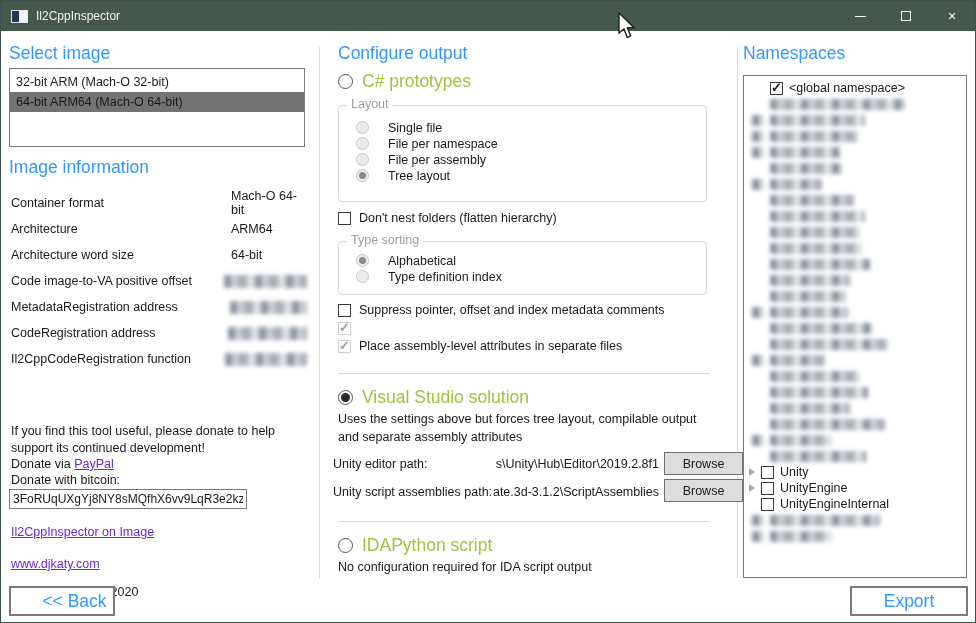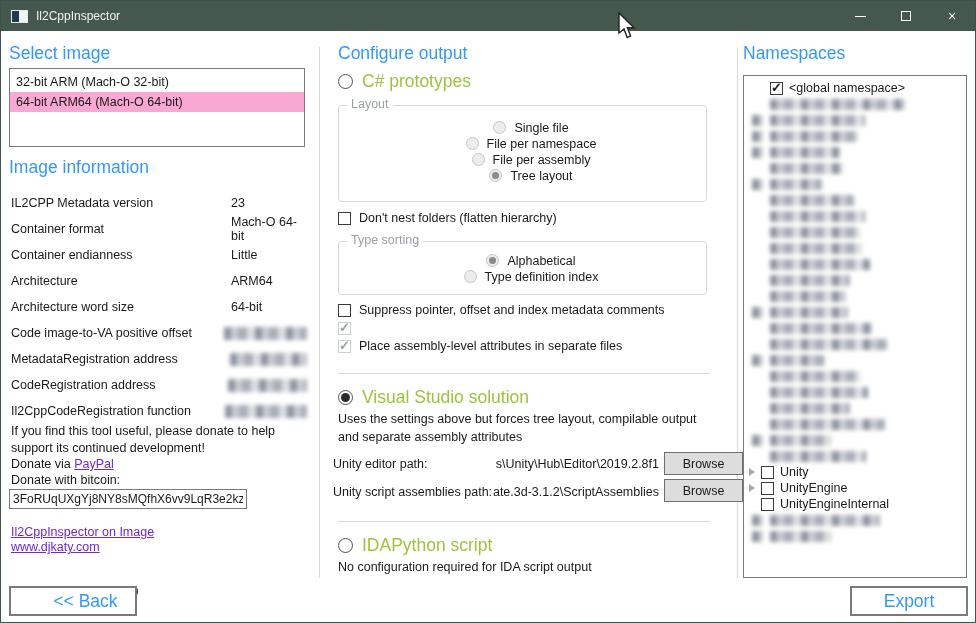--- a/index.html
+++ b/index.html
@@ -40,38 +40,38 @@
   .cb.dis.on::after { color:#96a3ae; font-weight:bold; }
   .redacted { display:inline-block; height:11px; border-radius:1px;
     background:repeating-linear-gradient(90deg,#8e95a0 0 7px,#c9ccd1 7px 14px,#a9aeb7 14px 23px,#dddfe2 23px 31px);
     filter:blur(2px); }
   .link { text-decoration:underline; color:#6d28d9; cursor:pointer; }
   .bigbtn { position:absolute; height:30px; background:#fff; border:2px solid #7a7a7a;
             color:#3398fe; font-size:17.5px; display:flex; align-items:center; justify-content:center; cursor:default; }
   
   .listbox { position:absolute; left:8px; top:67px; width:296px; height:79px; border:1px solid #7a7a7a; background:#fff; padding-top:3px; }
   .li-item { height:20px; line-height:20px; padding-left:6px; font-size:12.5px; }
-  .li-item.sel { background:#f9a8d4; }
+  .li-item.sel { background:#737373; }
   .info-grid { position:absolute; left:10px; top:189px; width:296px; }
   .info-row { display:flex; align-items:center; height:26px; }
   .info-label { width:220px; }
   .info-value { flex:1; }
   .donate-text { position:absolute; left:10px; top:422px; width:302px; line-height:16.5px; }
   .donate-via { position:absolute; left:10px; top:456px; }
   .donate-btc { position:absolute; left:10px; top:472px; }
   .btc-input { position:absolute; left:8px; top:488px; width:238px; height:20px; border:1px solid #7a7a7a;
                font-family:"Liberation Sans",sans-serif; font-size:12px; padding:0 3px; color:#1a1a1a; background:#fff; }
   .l-github { position:absolute; left:10px; top:524px; }
-  .l-site   { position:absolute; left:10px; top:539px; }
+  .l-site   { position:absolute; left:10px; top:556px; }
   .copyright{ position:absolute; left:10px; top:584px;text-align:right; }
   
   .rad-row { position:absolute; display:flex; align-items:center; }
   .groupbox { position:absolute; border:1px solid #d9d9d9; border-radius:4px; }
   .gb-title { position:absolute; top:-9px; left:8px; background:#fff; padding:0 4px; color:#9aa0a6; font-size:12.5px; }
-  .optrow { display:flex; align-items:center; height:15px; margin:1px 0 0 17px; gap:8px;justify-content:center; }
+  .optrow { display:flex; align-items:center; height:15px; margin:1px 0 0 17px; gap:19px; }
   .cbrow { display:flex; align-items:center; gap:8px; height:18px; }
   .desc { position:absolute; line-height:17.5px; }
   .pathlabel { position:absolute; left:332px; }
   .pathvalue { position:absolute; width:200px; text-align:right; white-space:nowrap; overflow:hidden; }
   .browse { position:absolute; left:663px; width:79px; height:23px; background:#ddd; border:1px solid #707070;
             font-size:12.5px; display:flex; align-items:center; justify-content:center; cursor:default; }
   
   .ns-box { position:absolute; left:742px; top:74px; width:224px; height:503px; border:1px solid #7a7a7a;
             background:#fff; padding-top:4px; overflow:hidden; }
   .trow { display:flex; align-items:center; height:16px; }
@@ -110,30 +110,22 @@
 
 <div class="hdr" style="left:8px; top:42px;">Select image</div>
 <div class="listbox" id="image-list">
     <div class="li-item">32-bit ARM (Mach-O 32-bit)</div>
     <div class="li-item sel">64-bit ARM64 (Mach-O 64-bit)</div>
   </div>
 
 <div class="hdr" style="left:8px; top:156px;">Image information</div>
 <div class="info-grid" id="info-grid">
     <div class="info-row">
-      <div class="info-label">IL2CPP Metadata version</div>
-      <div class="info-value">23</div>
-    </div>
-    <div class="info-row">
       <div class="info-label">Container format</div>
       <div class="info-value">Mach-O 64-bit</div>
-    </div>
-    <div class="info-row">
-      <div class="info-label">Container endianness</div>
-      <div class="info-value">Little</div>
     </div>
     <div class="info-row">
       <div class="info-label">Architecture</div>
       <div class="info-value">ARM64</div>
     </div>
     <div class="info-row">
       <div class="info-label">Architecture word size</div>
       <div class="info-value">64-bit</div>
     </div>
     <div class="info-row">
@@ -156,21 +148,21 @@
 
 <div class="donate-text">If you find this tool useful, please donate to help support its continued development!</div>
 <div class="donate-via"><span>Donate via </span><span class="link">PayPal</span></div>
 <div class="donate-btc">Donate with bitcoin:</div>
 <input class="btc-input" value="3FoRUqUXgYj8NY8sMQfhX6vv9LqR3e2kzz" style="">
 
 <div class="l-github link">Il2CppInspector on Image</div>
 <div class="l-site link">www.djkaty.com</div>
 <div class="copyright">© Katy Coe 2017-2020</div>
 
-<div class="bigbtn" style="left:8px; top:585px; width:128px;padding-left:25px;">&lt;&lt; Back</div>
+<div class="bigbtn" style="left:8px; top:585px; width:106px;padding-left:25px;">&lt;&lt; Back</div>
 
 <div class="hdr" style="left:337px; top:42px;">Configure output</div>
 
 <div class="rad-row" style="left:337px; top:70px;">
   <span class="radio big"></span>
   <span class="green-lbl">C# prototypes</span>
 </div>
 
 <div class="groupbox" style="left:337px; top:104px; width:369px; height:97px; padding-top:13px;">
   <span class="gb-title">Layout</span>

